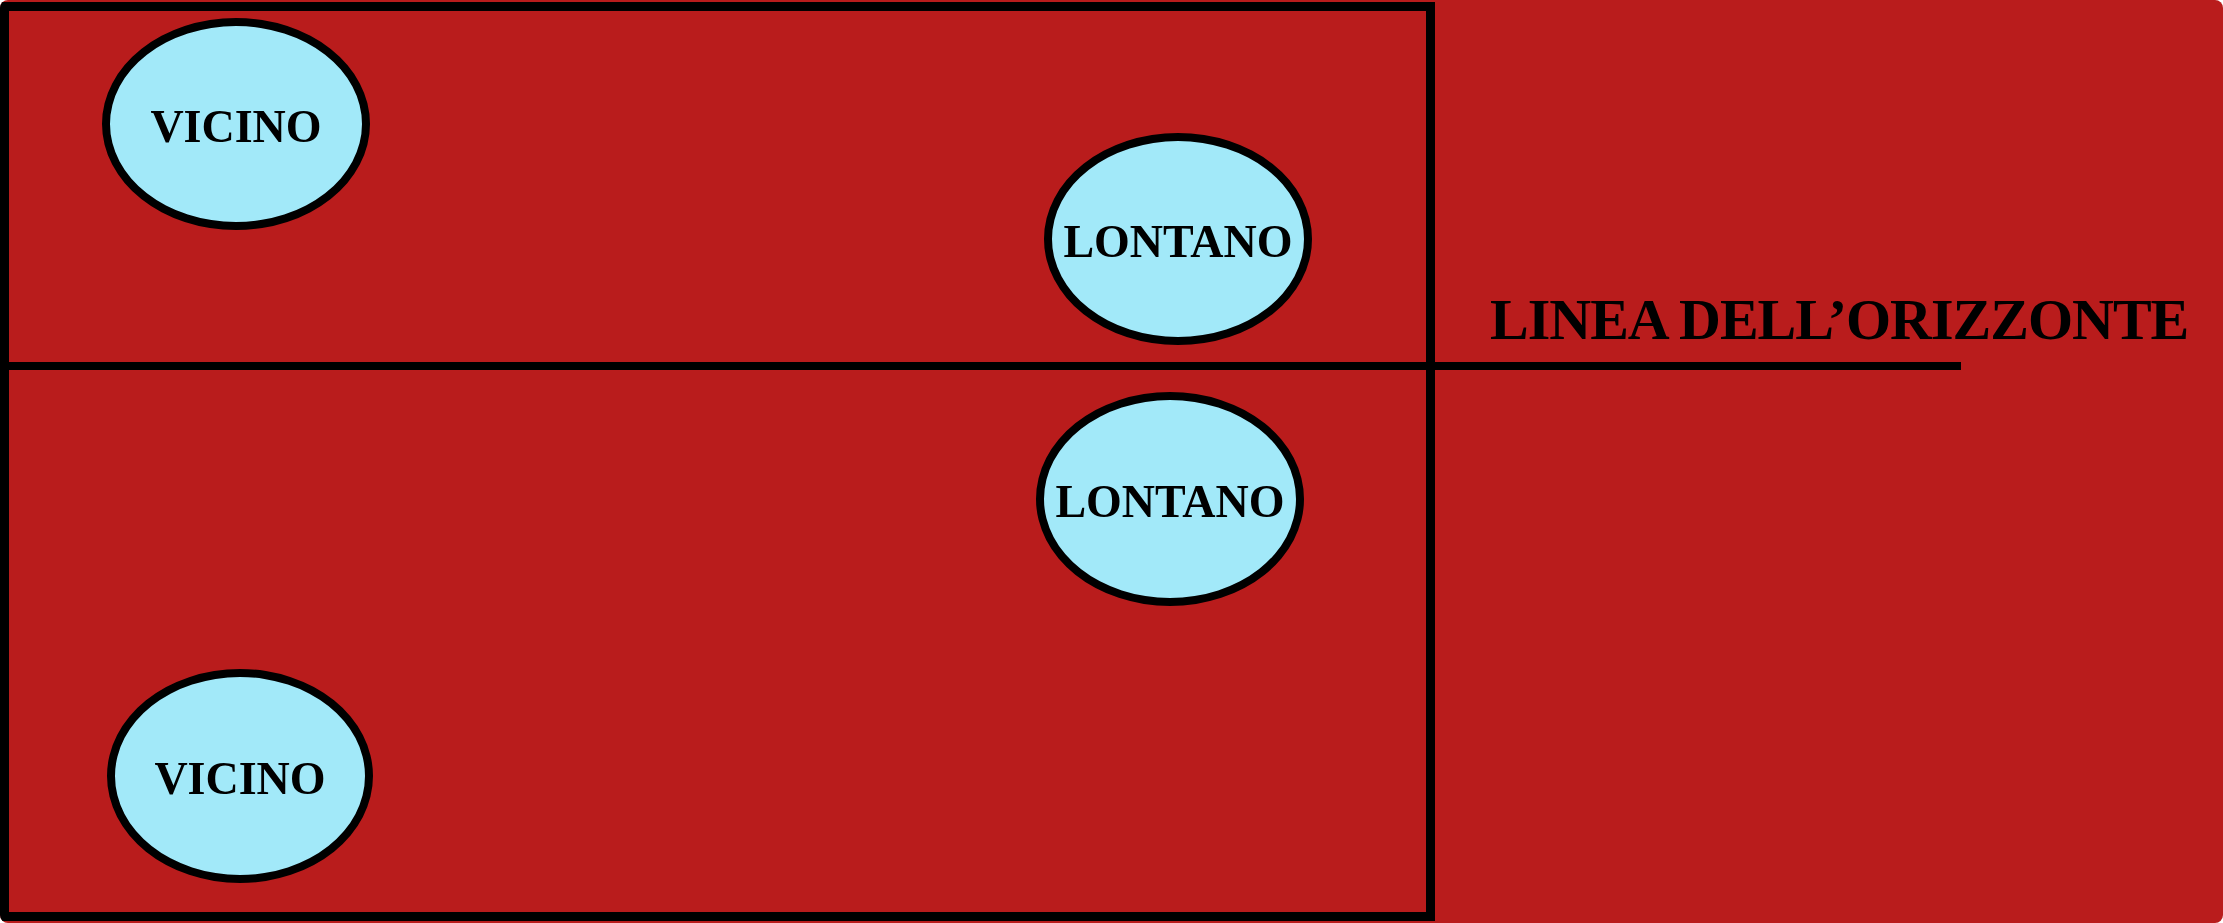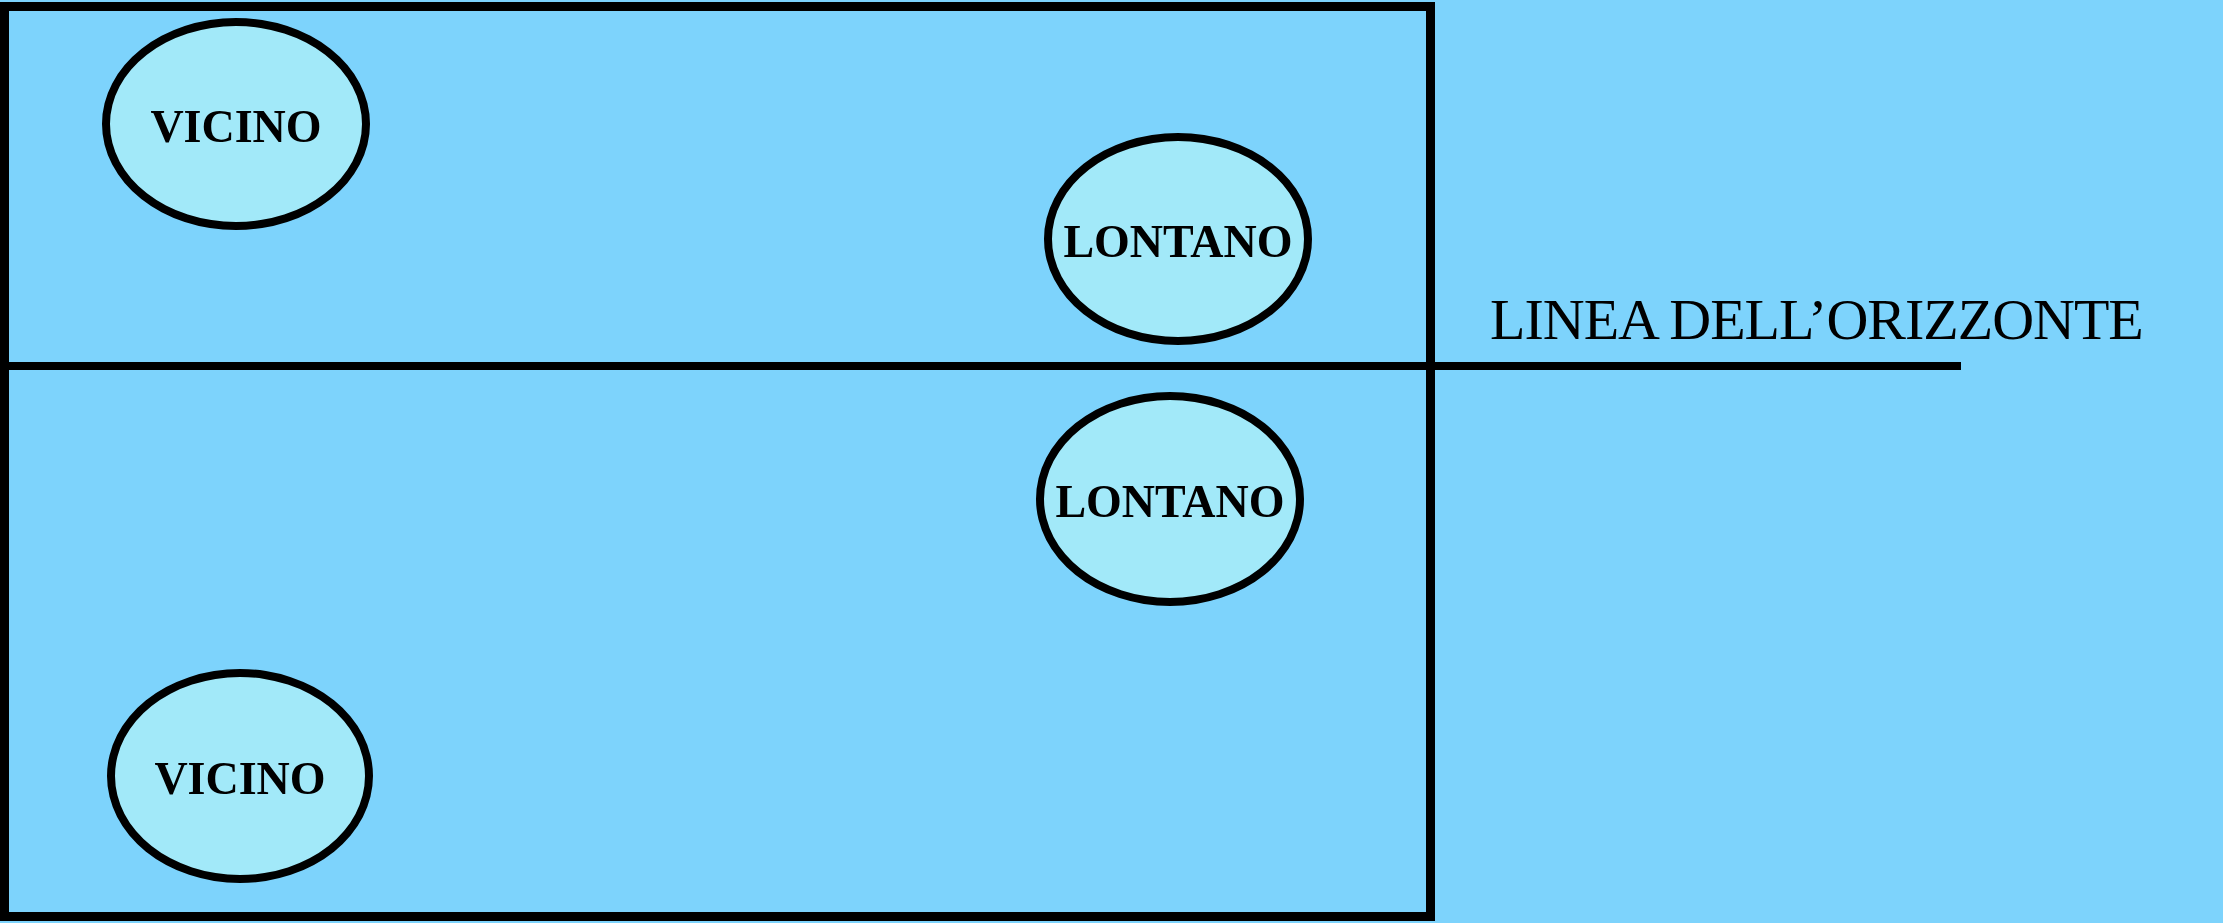--- a/index.html
+++ b/index.html
@@ -4,23 +4,24 @@
 <style>
   html, body {
     margin: 0;
     padding: 0;
     background: #ffffff;
   }
   #canvas {
     position: relative;
     width: 2223px;
     height: 923px;
-    background: #7dd3fc;
+    background: #b91c1c;
     font-family: "Liberation Serif", "DejaVu Serif", serif;
     overflow: hidden;
+    border-radius: 8px;
   }
   .frame {
     position: absolute;
     left: 0;
     top: 2px;
     width: 1435px;
     height: 919px;
     border: 9px solid #000000;
     box-sizing: border-box;
     background: transparent;
@@ -52,21 +53,21 @@
   }
   #ellipse-vicino-upper  { left: 102px; top:  18px; width: 268px; height: 212px; }
   #ellipse-lontano-upper { left: 1044px; top: 133px; width: 268px; height: 212px; }
   #ellipse-lontano-middle{ left: 1036px; top: 392px; width: 268px; height: 214px; }
   #ellipse-vicino-lower  { left: 107px; top: 669px; width: 266px; height: 214px; }
   .horizon-label {
     position: absolute;
     left: 1490px;
     top: 286px;
     font-size: 58px;
-    font-weight: normal;
+    font-weight: bold;
     color: #000000;
     letter-spacing: -1px;
     white-space: nowrap;
   }
 </style>
 </head>
 <body>
 
 <div id="canvas">
 

